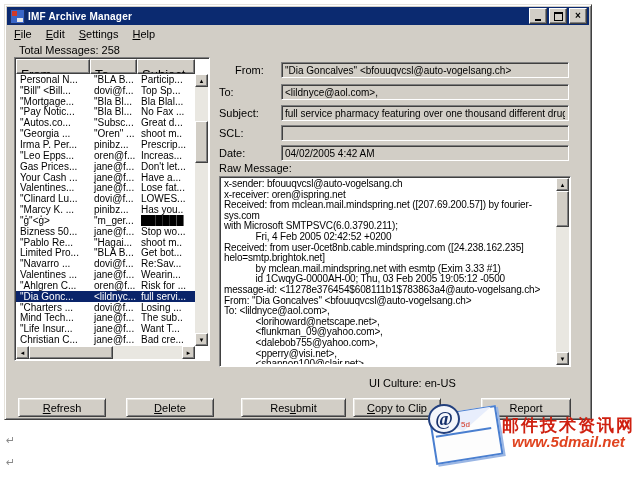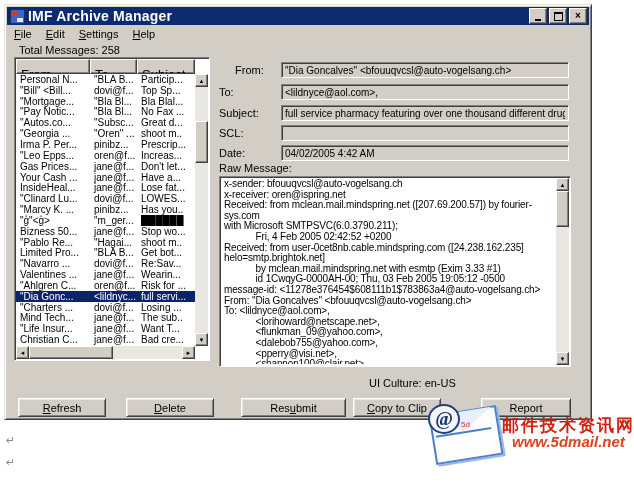--- a/index.html
+++ b/index.html
@@ -8,21 +8,21 @@
   
   .window{position:absolute;left:4px;top:4px;width:586px;height:414px;background:#d2cec6;
           border:1px solid;border-color:#e6e3dc #404040 #404040 #e6e3dc;
           box-shadow:inset 1px 1px 0 #ffffff, inset -1px -1px 0 #808080;}
   .titlebar{position:absolute;left:2px;top:2px;right:2px;height:18px;background:#0b2a70;
             display:flex;align-items:center;padding:0 2px;}
   .app-icon{width:13px;height:13px;margin:0 3px 0 1px;position:relative;background:#3a66c8;
             border:1px solid #1a2f66;}
   .app-icon::before{content:"";position:absolute;left:1px;top:1px;width:5px;height:5px;background:#d23a2a;}
   .app-icon::after{content:"";position:absolute;right:1px;bottom:1px;width:6px;height:4px;background:#e8e8e8;}
-  .title-text{color:#fff;font-weight:bold;font-size:14px;letter-spacing:.2px;flex:1;}
+  .title-text{color:#fff;font-weight:bold;font-size:10px;letter-spacing:.2px;flex:1;}
   .winbtn{width:16px;height:14px;margin-left:2px;background:#d2cec6;border:1px solid;
           border-color:#fff #404040 #404040 #fff;box-shadow:inset -1px -1px 0 #808080;
           display:flex;align-items:center;justify-content:center;font-size:9px;font-weight:bold;}
   .glyph-min{width:6px;height:2px;background:#000;margin-top:7px;}
   .glyph-max{width:7px;height:6px;border:1px solid #000;border-top-width:2px;}
   .glyph-close{font-size:10px;line-height:10px;font-weight:bold;}
   .menubar{position:absolute;left:2px;top:20px;right:2px;height:17px;display:flex;align-items:center;font-size:11px;}
   .menu-item{padding:16px 7px;}
   .menu-item u{text-decoration:underline;}
   
@@ -163,21 +163,21 @@
             <div class="lv-cell c-from">Gas Prices...</div>
             <div class="lv-cell c-to">jane@f...</div>
             <div class="lv-cell c-subject">Don't let...</div>
           </div>
           <div class="lv-row">
             <div class="lv-cell c-from">Your Cash ...</div>
             <div class="lv-cell c-to">jane@f...</div>
             <div class="lv-cell c-subject">Have a...</div>
           </div>
           <div class="lv-row">
-            <div class="lv-cell c-from">InsideHeal...</div>
+            <div class="lv-cell c-from">Valentines...</div>
             <div class="lv-cell c-to">jane@f...</div>
             <div class="lv-cell c-subject">Lose fat...</div>
           </div>
           <div class="lv-row">
             <div class="lv-cell c-from">"Clinard Lu...</div>
             <div class="lv-cell c-to">dovi@f...</div>
             <div class="lv-cell c-subject">LOWES...</div>
           </div>
           <div class="lv-row">
             <div class="lv-cell c-from">"Marcy K. ...</div>

